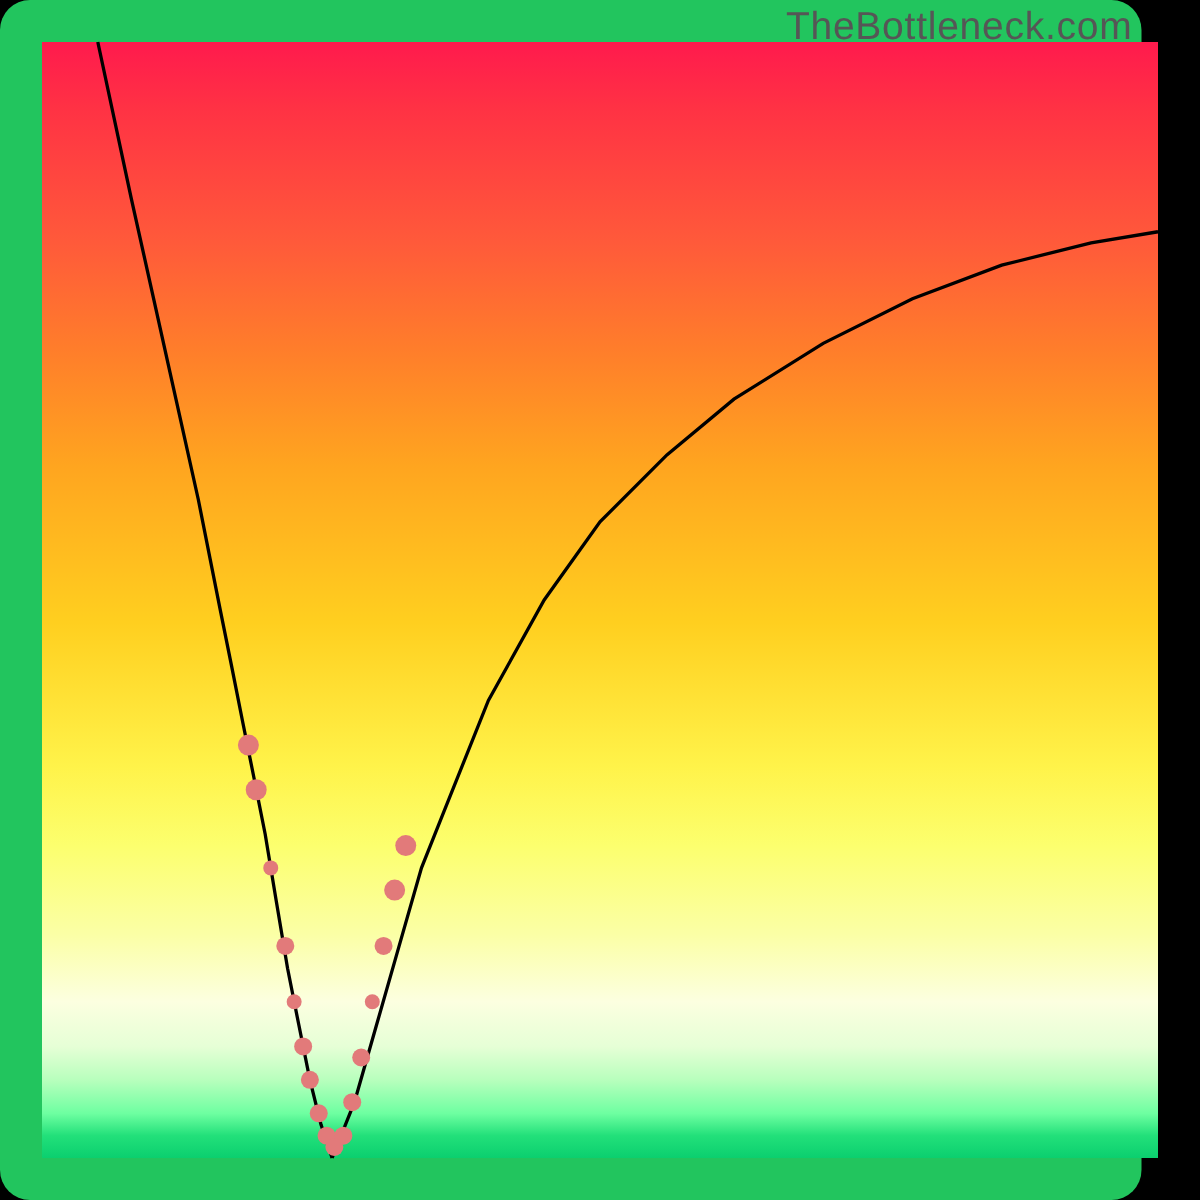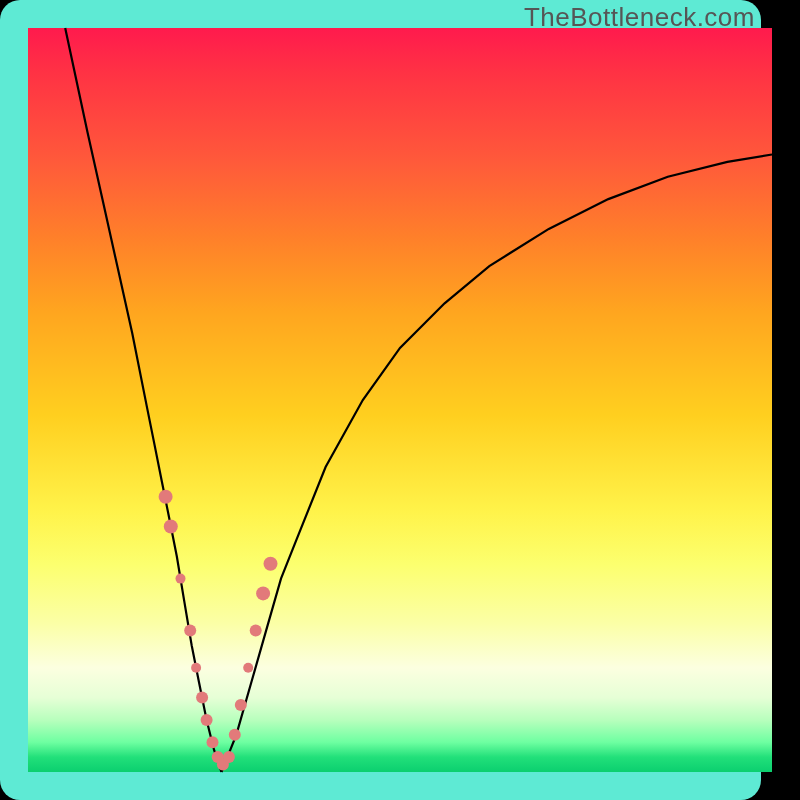--- a/index.html
+++ b/index.html
@@ -10,21 +10,21 @@
     overflow: hidden;
     background: #000;
     font-family: Arial, Helvetica, sans-serif;
   }
   .frame {
     position: absolute;
     left: 0;
     top: 0;
     width: 761px;
     height: 800px;
-    background: #5eead4;
+    background: #22c55e;
     border-radius: 20px;
   }
   .plot-area {
     position: absolute;
     left: 28px;
     top: 28px;
     width: 744px;
     height: 744px;
     
     background: linear-gradient(

